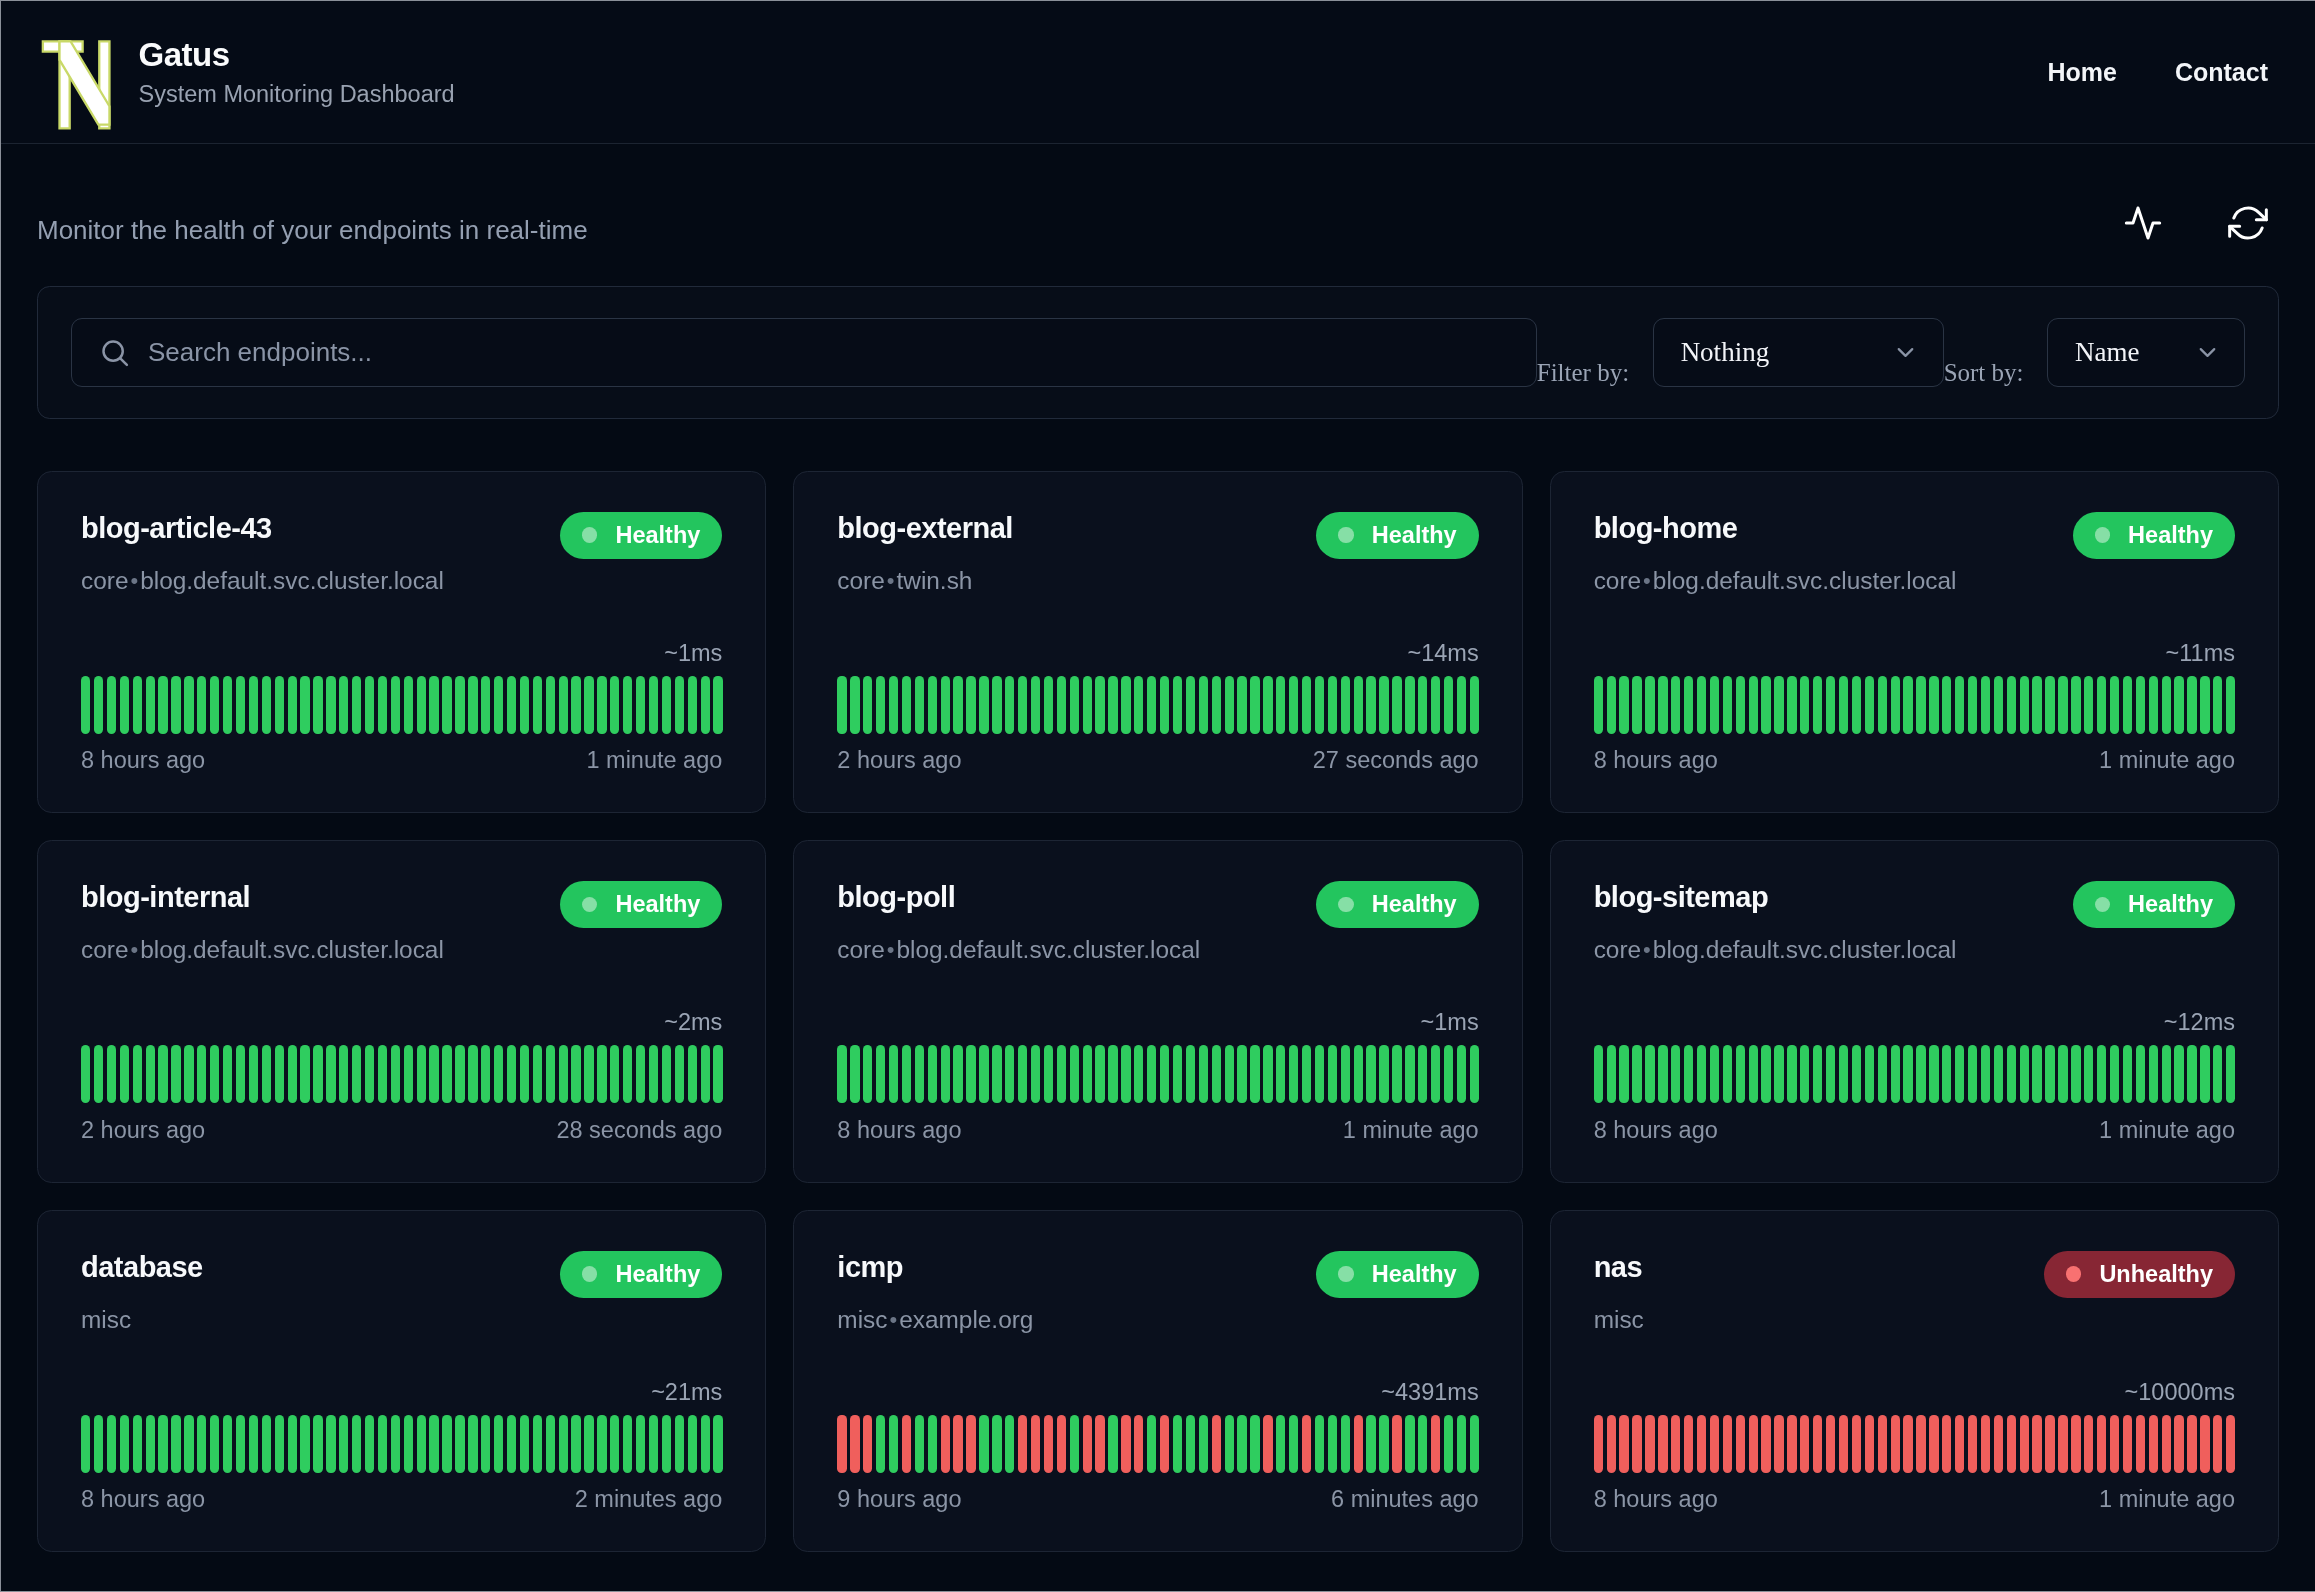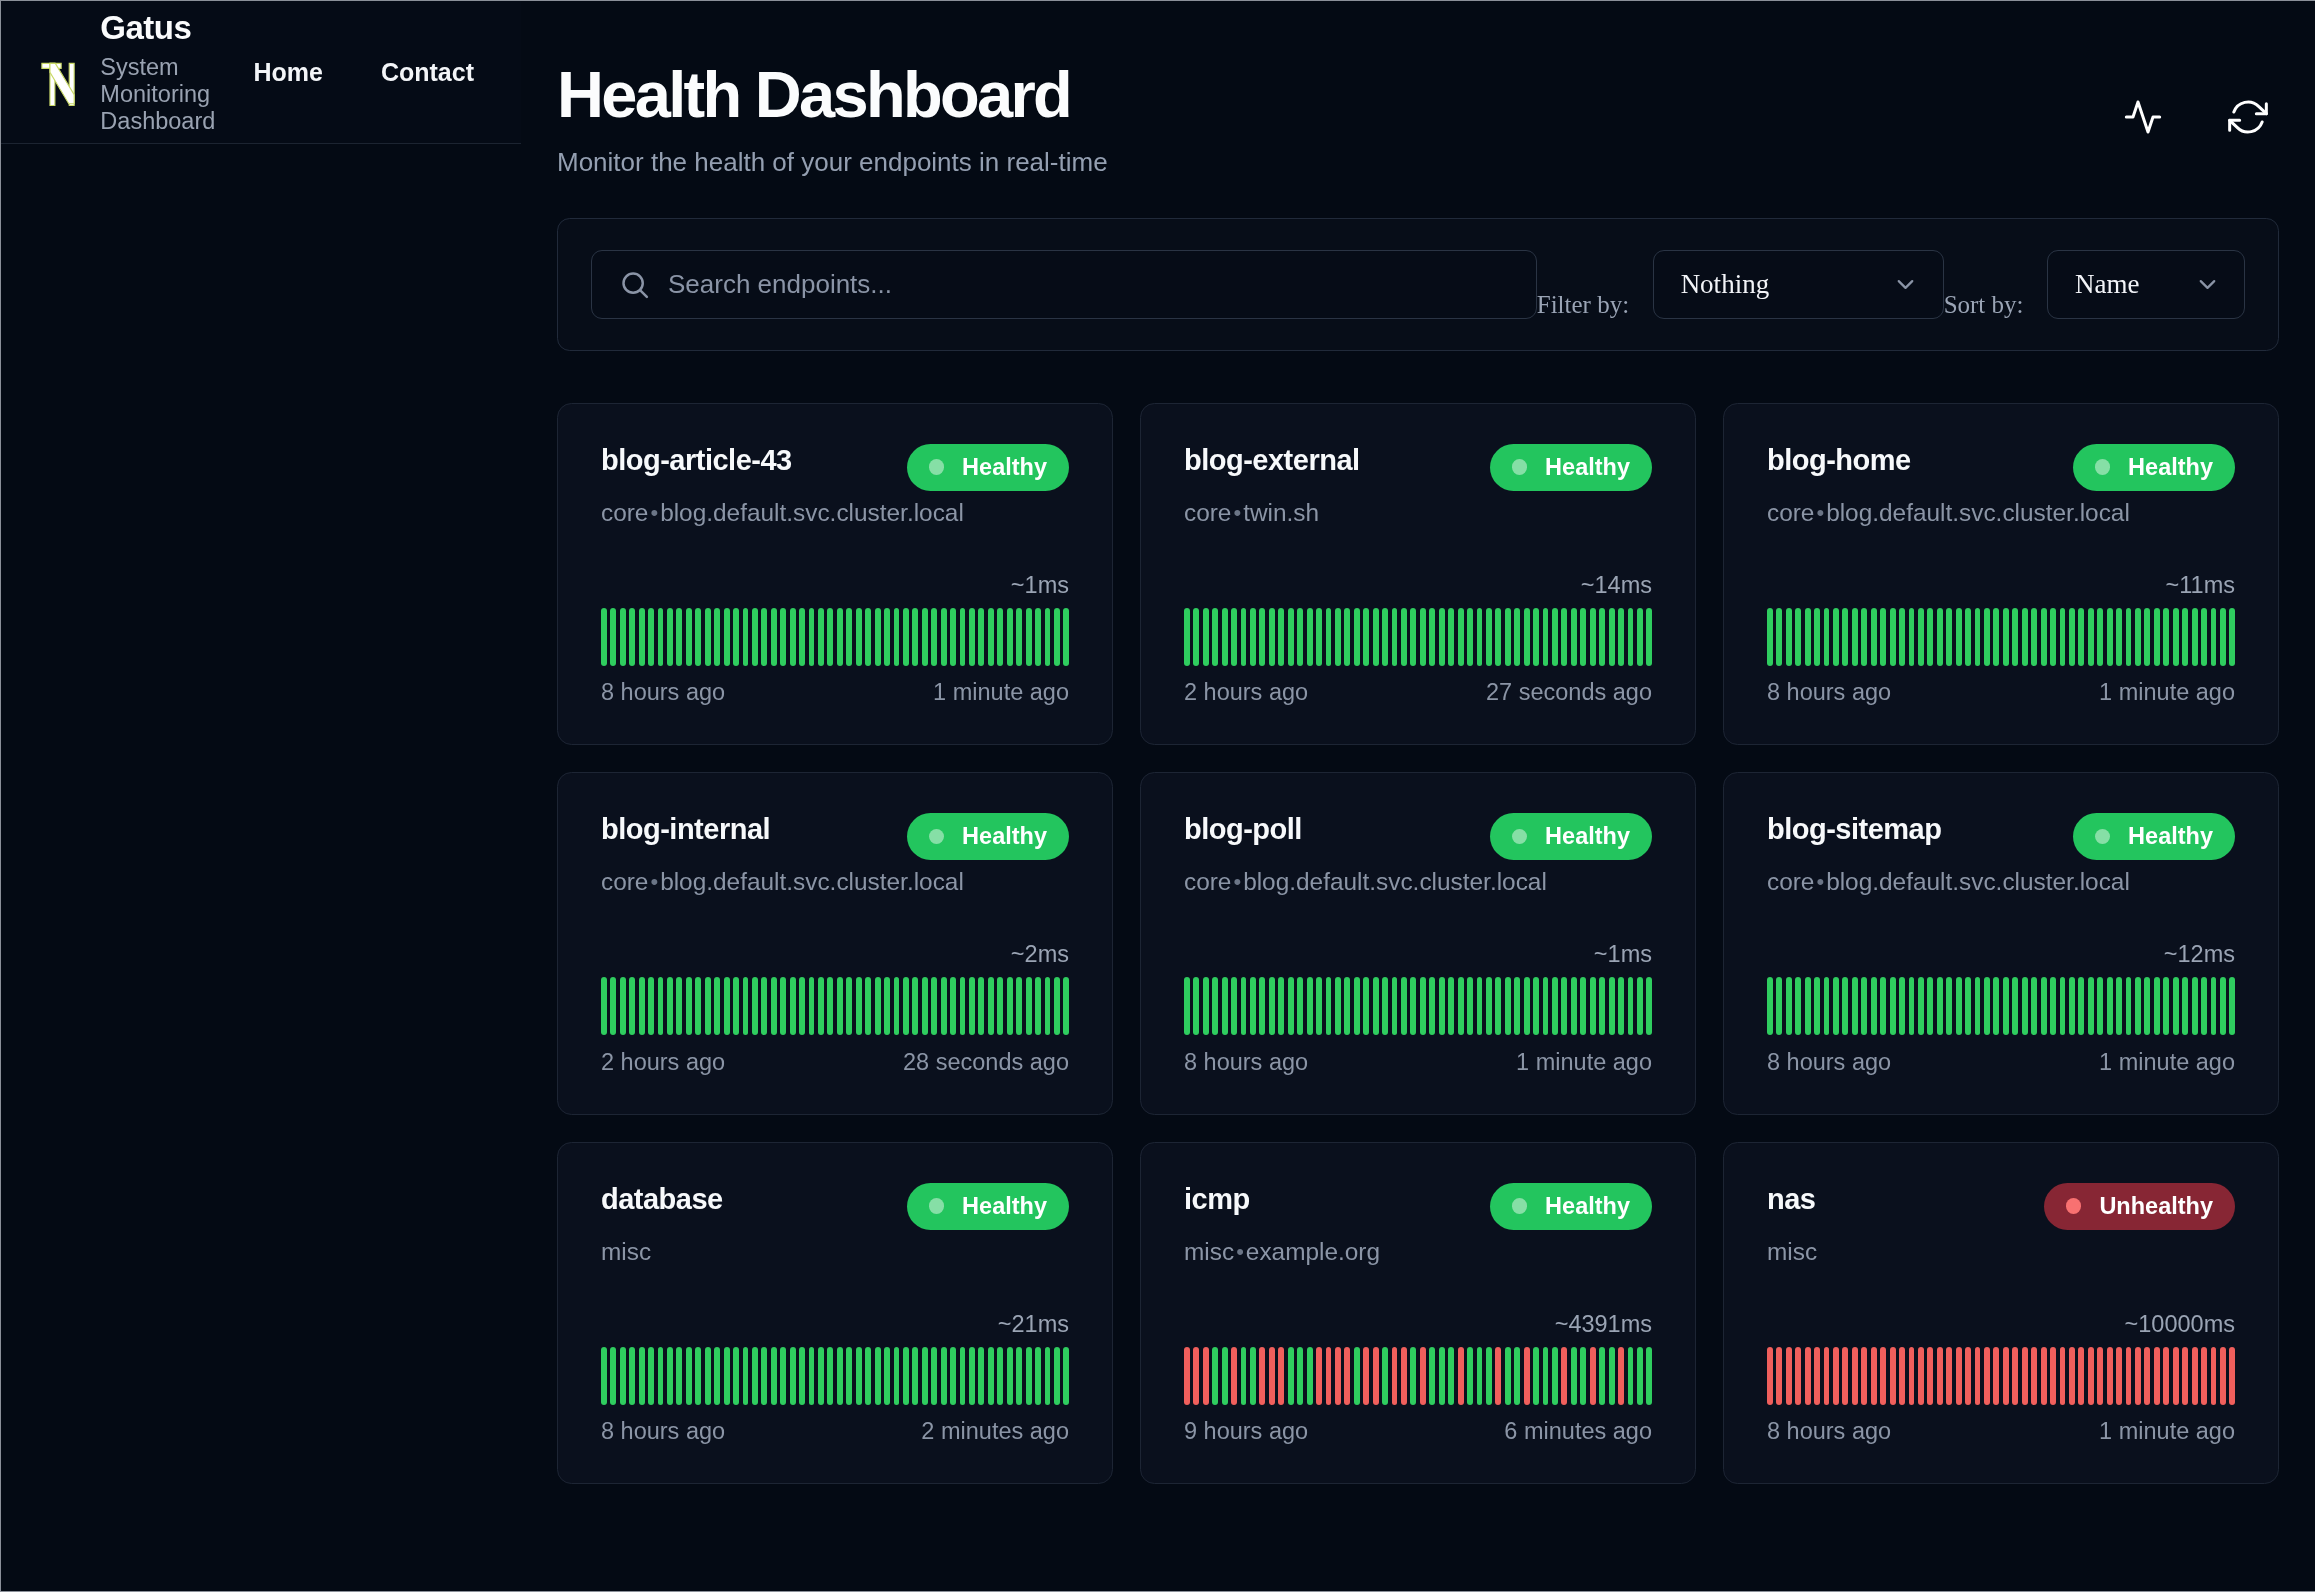--- a/index.html
+++ b/index.html
@@ -10,20 +10,21 @@
     width: 2316px;
     height: 1592px;
     overflow: hidden;
   }
   .screen {
     width: 2316px;
     height: 1592px;
     border: 1.8px solid #8b9099;
     background: var(--page-bg, #040a14);
     display: flex;
+    flex-direction: column;
   }
 
   
   .navbar {
     height: 143px;
     flex: 0 0 143px;
     display: flex;
     align-items: center;
     padding: 0 47px 0 40px;
     border-bottom: 0.9px solid #1c2431;
@@ -155,21 +156,20 @@
     <nav class="nav-links">
       <a class="nav-link">Home</a>
       <a class="nav-link">Contact</a>
     </nav>
   </header>
 
   <main class="main">
 
     <div class="page-header">
       <div>
-        <h1 class="page-title">Health Dashboard</h1>
         <div class="page-subtitle">Monitor the health of your endpoints in real-time</div>
       </div>
       <div class="header-actions">
         <button class="icon-btn" title="">
           <svg viewBox="0 0 24 24" fill="none" stroke="#ffffff" stroke-width="1.8" stroke-linecap="round" stroke-linejoin="round">
             <polyline points="22 12 18 12 15 21 9 3 6 12 2 12"></polyline>
           </svg>
         </button>
         <button class="icon-btn" title="">
           <svg viewBox="0 0 24 24" fill="none" stroke="#ffffff" stroke-width="1.8" stroke-linecap="round" stroke-linejoin="round">

